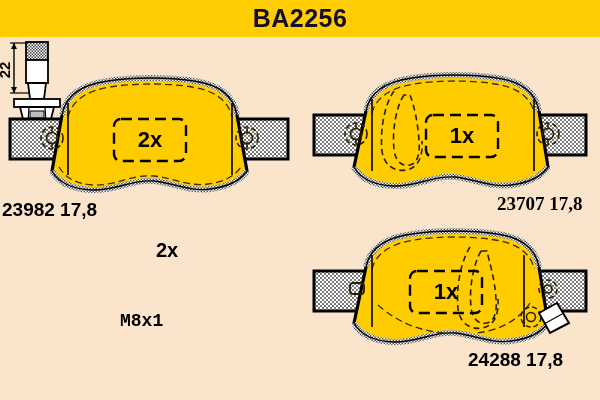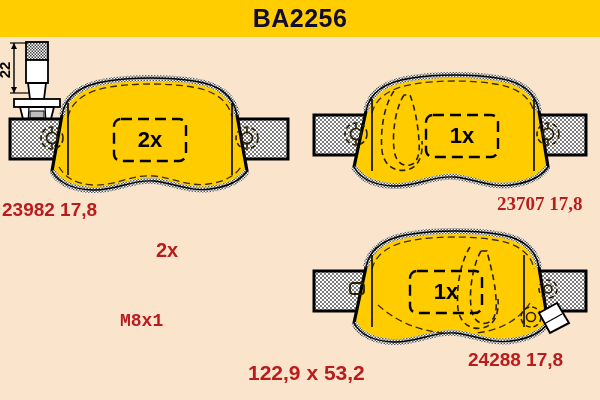--- a/index.html
+++ b/index.html
@@ -41,21 +41,21 @@
     position: absolute;
     left: 0;
     top: 37px;
     width: 600px;
     height: 363px;
   }
   .part-label {
     position: absolute;
     font-size: 19px;
     font-weight: bold;
-    color: #b91c1c;
+    color: #000000;
     white-space: nowrap;
     line-height: 1;
   }
   .lbl-pad1 { left: 2px;  top: 163px; }
   .lbl-pad2 { left: 497px; top: 157px; transform: translateX(-100%); width: 0; }
   .lbl-pad2 span { display: inline-block; font-family: Liberation Serif, serif; }
   .lbl-pad3 { left: 468px; top: 313px; }
   .lbl-dim  { left: 248px; top: 325px; font-size: 21px; }
   .lbl-bolt-qty { left: 156px; top: 203px; font-size: 20px; }
   .lbl-bolt-thread { left: 120px; top: 275px; font-size: 18px; font-family: Liberation Mono, monospace; }
@@ -315,16 +315,15 @@
 
         <path d="M20,70 L54,70 L50,86 L24,86 Z" fill="#ffffff" stroke="#000" stroke-width="1.8"></path>
         <line x1="29" y1="70" x2="28" y2="86" stroke="#000" stroke-width="1.2"></line>
         <line x1="45" y1="70" x2="46" y2="86" stroke="#000" stroke-width="1.2"></line>
         <rect x="30" y="74" width="14" height="7" fill="#bdbdbd" stroke="#000" stroke-width="1"></rect>
       </svg>
     </div>
     <div class="part-label lbl-bolt-qty">2x</div>
     <div class="part-label lbl-bolt-thread">M8x1</div>
 
-    <div class="part-label lbl-dim">122,9 x 53,2</div>
 
   </div>
 </div>
 
 </body></html>

